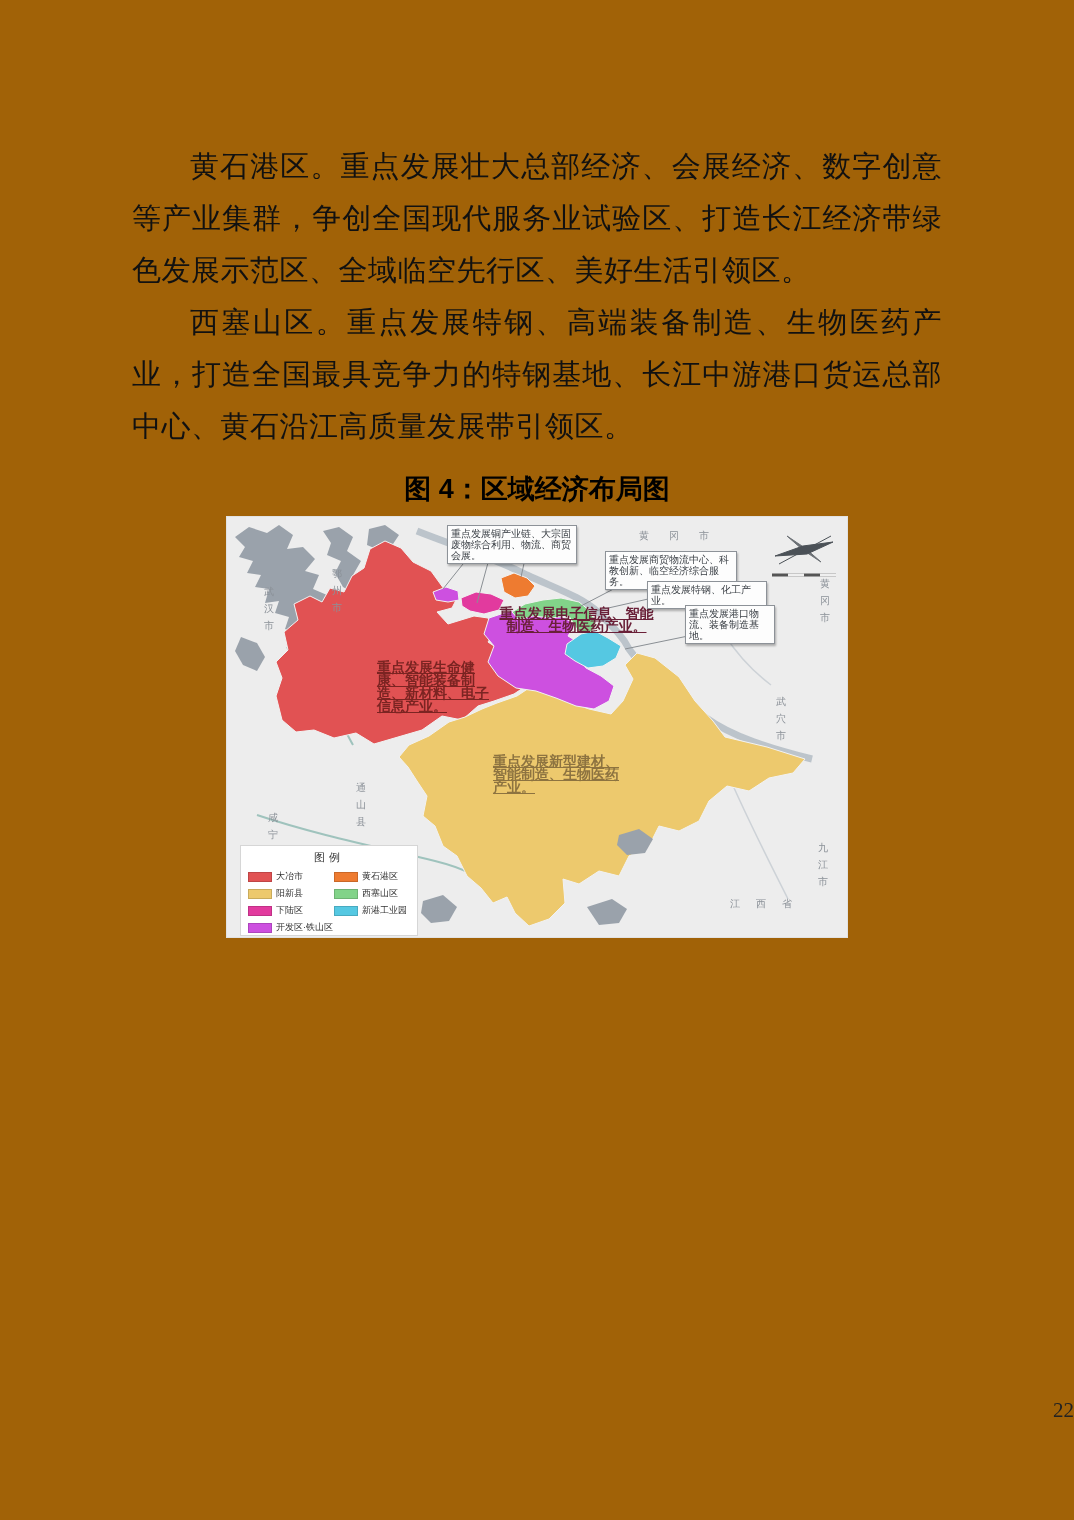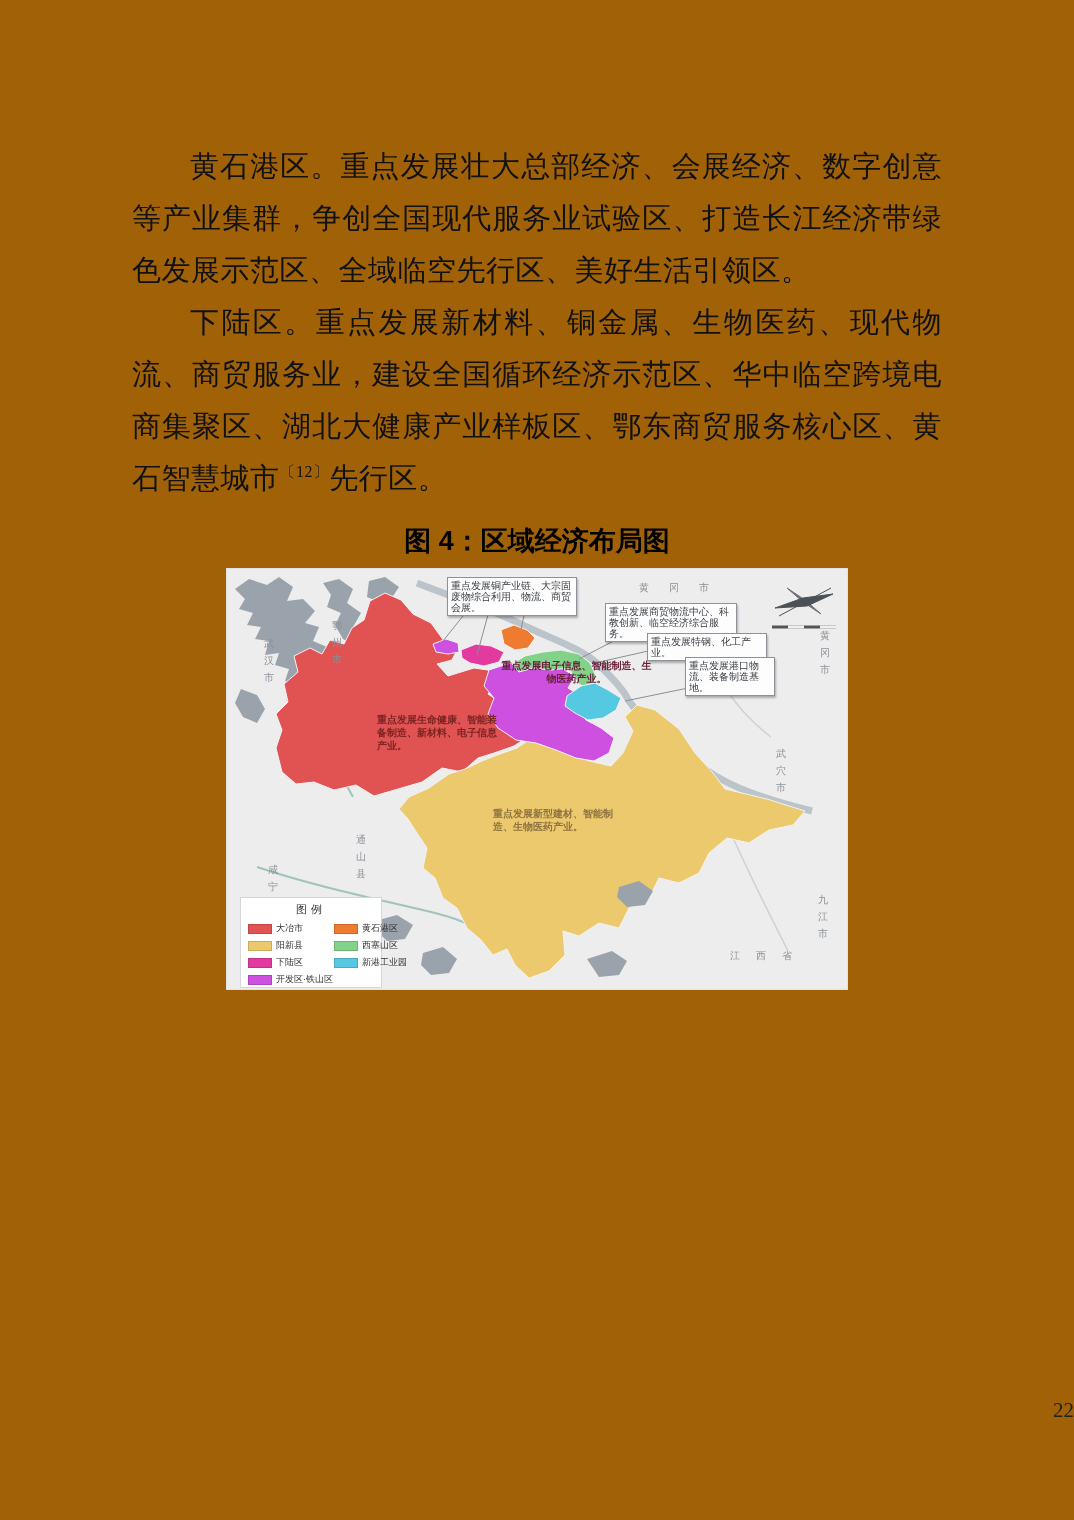--- a/index.html
+++ b/index.html
@@ -9,49 +9,49 @@
   .doc-text p{margin:0;font-size:29px;line-height:52px;text-indent:2em;text-align:justify;letter-spacing:0.5px;}
   .doc-text sup{font-size:0.55em;line-height:0;}
   .fig-title{margin-top:20px;text-align:center;font-family:"Liberation Sans","DejaVu Sans",sans-serif;
              font-weight:bold;font-size:27px;line-height:34px;color:#000;}
   
   .map{position:relative;width:620px;height:420px;margin:10px auto 0;background:#ededed;
        border:1px solid #e2e2e2;overflow:hidden;font-family:"Liberation Sans","DejaVu Sans",sans-serif;}
   .map svg{position:absolute;left:0;top:0;}
   .co{position:absolute;background:#fdfdfd;border:1px solid #8d9298;padding:2px 3px;z-index:3;
       font-size:10px;line-height:11px;color:#3c4147;box-shadow:1px 2px 2px rgba(0,0,0,0.28);}
-  .rl{position:absolute;z-index:2;font-size:10px;line-height:13px;font-weight:bold;}
+  .rl{position:absolute;z-index:2;font-size:14px;line-height:13px;font-weight:bold;text-decoration:underline;}
   .rl-red{color:#7b2422;}
   .rl-purple{color:#6a2038;text-align:center;}
   .rl-yellow{color:#8d7340;}
   .vl{position:absolute;width:12px;font-size:10px;line-height:17px;color:#8b9198;text-align:center;z-index:2;word-break:break-all;}
   .hl{position:absolute;font-size:10px;color:#8b9198;white-space:nowrap;z-index:2;}
   .hl-hg{letter-spacing:20px;}
   .hl-jx{letter-spacing:16px;}
-  .legend{position:absolute;left:13px;top:328px;width:142px;height:91px;background:#ffffff;
+  .legend{position:absolute;left:13px;top:328px;width:178px;height:91px;background:#ffffff;
           border:1px solid #d6d6d6;box-sizing:border-box;z-index:4;}
   .lg-title{text-align:center;font-size:11px;color:#333;margin-top:4px;letter-spacing:4px;}
   .lg-col{position:absolute;top:22px;}
   .lg-col1{left:7px;text-align:center;}
   .lg-col2{left:93px;}
   .lg-row{display:flex;align-items:center;height:17px;}
   .sw{display:inline-block;width:24px;height:10px;margin-right:4px;border:1px solid rgba(0,0,0,0.15);box-sizing:border-box;}
   .lg-label{font-size:9px;color:#333;white-space:nowrap;}
   .sw-dy{background:#e15253}.sw-yx{background:#edc96d}.sw-xl{background:#e23a9e}.sw-kf{background:#cd50e0}
   .sw-hsg{background:#ee7b30}.sw-xs{background:#82d389}.sw-xg{background:#55c8e2}
   .page-num{position:absolute;left:0;right:0;top:1398px;text-align:right;font-size:21px;color:#222;}
 </style>
 </head>
 <body>
 
 <div class="page">
 
   <div class="doc-text">
     <p>黄石港区。重点发展壮大总部经济、会展经济、数字创意等产业集群，争创全国现代服务业试验区、打造长江经济带绿色发展示范区、全域临空先行区、美好生活引领区。</p>
-    <p><span>下陆区。重点发展新材料、铜金属、生物医药、现代物流、商贸服务业，建设全国循环经济示范区、华中临空跨境电商集聚区、湖北大健康产业样板区、鄂东商贸服务核心区、黄石智慧城市</span><sup>〔12〕</sup><span>先行区。</span></p>
+    <p>西塞山区。重点发展特钢、高端装备制造、生物医药产业，打造全国最具竞争力的特钢基地、长江中游港口货运总部中心、黄石沿江高质量发展带引领区。</p>
   </div>
 
   <div class="fig-title">图 4：区域经济布局图</div>
 
   <div class="map">
     <svg width="620" height="420" viewBox="0 0 620 420">
       <rect x="0" y="0" width="620" height="420" fill="#ededed"></rect>
 
       <g fill="#9aa2ab" stroke="none">
         <path d="M8,20 L22,10 L40,16 L52,8 L66,18 L60,32 L76,30 L88,42 L78,54 L92,58 L86,72 L100,78 L92,92 L104,100 L94,112 L80,106 L72,118 L58,112 L62,100 L48,96 L52,84 L38,86 L42,72 L28,70 L34,58 L20,56 L26,44 L12,40 L18,30 Z"></path>

